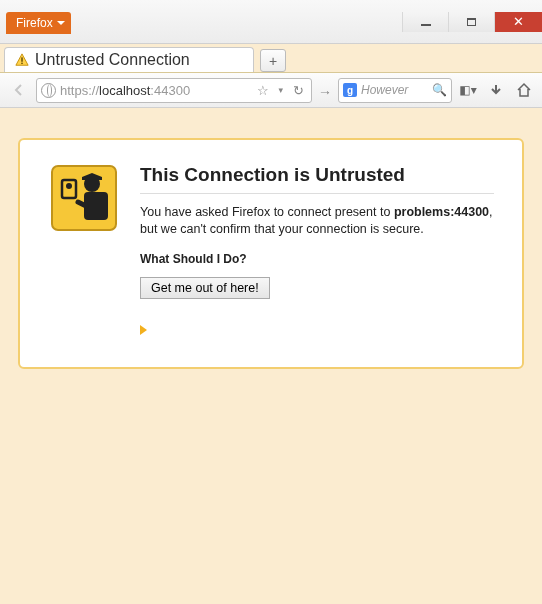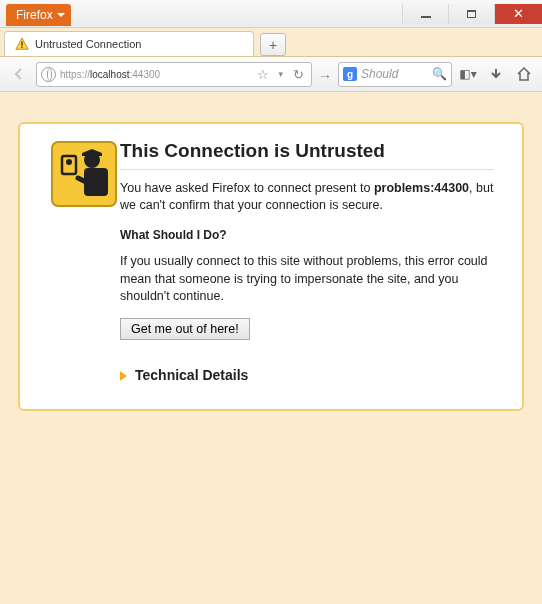--- a/index.html
+++ b/index.html
@@ -1,47 +1,47 @@
 <!DOCTYPE html>
 <html><head>
 <meta charset="utf-8">
 <style>
 *{margin:0;padding:0;box-sizing:border-box}
 body{font-family:"Segoe UI",Tahoma,sans-serif;font-size:12px;background:#fff;width:542px;height:604px;overflow:hidden}
-.titlebar{height:28px;background:linear-gradient(#f8f8f8,#ececec);display:flex;align-items:center;border-bottom:1px solid #d0d0d0;position:relative}
+.titlebar{height:44px;background:linear-gradient(#f8f8f8,#ececec);display:flex;align-items:center;border-bottom:1px solid #d0d0d0;position:relative}
 .ff-menu{background:#e36b1c;color:#fff;height:22px;margin:3px 0 0 6px;padding:0 18px 0 10px;border-radius:3px 3px 0 0;display:flex;align-items:center;font-size:12px;position:relative}
 .ff-menu::after{content:"";position:absolute;right:6px;top:9px;border:4px solid transparent;border-top-color:#fff}
 .winbtns{margin-left:auto;display:flex}
 .winbtn{width:46px;height:20px;display:flex;align-items:center;justify-content:center;border-left:1px solid #d8d8d8;background:linear-gradient(#f5f5f5,#e8e8e8)}
 .winbtn.close{background:#c84031;width:48px}
 .minline{width:10px;height:2px;background:#555;margin-top:6px}
 .maxsq{width:9px;height:8px;border:1px solid #555;border-top-width:2px}
 .closex{color:#fff;font-size:13px}
 .tabbar{height:29px;background:#fbecd0;display:flex;align-items:flex-end;padding:0 4px;border-bottom:1px solid #d8c896}
 .tab{height:25px;background:#fff;border:1px solid #c9c9c9;border-bottom:none;border-radius:4px 4px 0 0;display:flex;align-items:center;padding:0 10px;gap:6px;min-width:250px}
 .warn-ico{width:14px;height:14px}
-.tab-title{color:#333;font-size:11px}
+.tab-title{color:#333;font-size:16px}
 .newtab{width:26px;height:23px;background:linear-gradient(#fdfdfd,#ececec);border:1px solid #bbb;border-radius:3px;margin-left:6px;display:flex;align-items:center;justify-content:center;color:#666;font-size:14px}
 .navbar{height:35px;background:linear-gradient(#fcfcfc,#eeeeee);display:flex;align-items:center;padding:0 6px;gap:4px;border-bottom:1px solid #d0d0d0}
 .navbtn{width:26px;height:26px;border-radius:4px;display:flex;align-items:center;justify-content:center;color:#888}
 .navbtn.disabled{opacity:.5}
 .urlbar{flex:1;height:25px;border:1px solid #bcbcbc;border-radius:3px;background:#fff;display:flex;align-items:center;padding:0 4px;gap:4px}
 .globe{width:15px;height:15px;border:1.5px solid #999;border-radius:50%;position:relative}
 .globe::before{content:"";position:absolute;top:0;left:5px;width:3px;height:100%;border:1px solid #999;border-radius:50%;border-top:none;border-bottom:none}
-.url{flex:1;font-size:10px;color:#333}
+.url{flex:1;font-size:13px;color:#333}
 .url .grey{color:#999}
 .urlicon{color:#888;font-size:13px;padding:0 3px}
 .rarrow{width:18px;text-align:center;color:#888;font-size:14px}
 .searchbox{width:114px;height:25px;border:1px solid #bcbcbc;border-radius:3px;background:#fff;display:flex;align-items:center;padding:0 4px;gap:4px}
 .gbox{width:14px;height:14px;background:#4285f4;color:#fff;font-size:10px;font-weight:bold;display:flex;align-items:center;justify-content:center;border-radius:2px}
 .searchtext{flex:1;font-size:12px;color:#999;font-style:italic}
 .magnify{color:#888;font-size:12px}
 .rightbtn{width:24px;height:24px;display:flex;align-items:center;justify-content:center;color:#666}
 .content{background:#fbecd0;height:512px;padding:30px 18px}
-.panel{background:#fff;border:2px solid #f3ce6f;border-radius:6px;padding:14px 28px;display:flex;}
+.panel{background:#fff;border:2px solid #f3ce6f;border-radius:6px;padding:22px 28px;display:flex;gap:20px}
 .bigicon{width:72px;height:72px;flex-shrink:0}
 .txt{flex:1;color:#222;font-size:12.5px;line-height:1.4}
 .txt h1{font-size:19px;font-weight:bold;margin-bottom:4px}
 .txt hr{border:none;border-top:1px solid #ddd;margin-bottom:10px}
 .txt p{margin-bottom:12px}
 .txt h2{font-size:12px;font-weight:bold;margin:6px 0 10px}
 .escape-btn{background:linear-gradient(#f7f7f7,#e5e5e5);border:1px solid #aaa;padding:3px 10px;font-size:12.5px;margin-bottom:16px;cursor:pointer;font-family:inherit}
 .expand{display:flex;align-items:center;gap:8px;margin:10px 0;cursor:pointer}
 .tri{width:0;height:0;border-top:5px solid transparent;border-bottom:5px solid transparent;border-left:7px solid #f3b01e}
 .expand-label{font-weight:bold;font-size:14px}
@@ -87,21 +87,21 @@
   <div class="urlbar">
     <div class="globe"></div>
     <div class="url"><span class="grey">https://</span><span>localhost</span><span class="grey">:44300</span></div>
     <span class="urlicon">☆</span>
     <span class="urlicon" style="font-size:9px">▾</span>
     <span class="urlicon">↻</span>
   </div>
   <div class="rarrow">→</div>
   <div class="searchbox">
     <div class="gbox">g</div>
-    <span class="searchtext">Should</span>
+    <span class="searchtext">However</span>
     <span class="magnify">🔍</span>
   </div>
   <div class="rightbtn">◧▾</div>
   <div class="rightbtn">
       <svg width="14" height="14" viewBox="0 0 14 14">
         <path d="M7 2 L7 9 M3 6 L7 10 L11 6" stroke="#666" stroke-width="2" fill="none"></path>
       </svg>
     </div>
   <div class="rightbtn">
       <svg width="16" height="16" viewBox="0 0 16 16">
@@ -119,21 +119,19 @@
       <rect x="36" y="30" width="24" height="28" rx="4" fill="#222"></rect>
       <rect x="14" y="18" width="14" height="18" rx="2" fill="none" stroke="#222" stroke-width="2.5"></rect>
       <circle cx="21" cy="24" r="3" fill="#222"></circle>
       <path d="M30 40 L38 44" stroke="#222" stroke-width="5" stroke-linecap="round"></path>
     </svg>
     <div class="txt">
       <h1>This Connection is Untrusted</h1>
       <hr>
       <p><span>You have asked Firefox to connect present to </span><b>problems:44300</b><span>, but we can't confirm that your connection is secure.</span></p>
       <h2>What Should I Do?</h2>
-      <p>If you usually connect to this site without problems, this error could mean that someone is trying to impersonate the site, and you shouldn't continue.</p>
       <button class="escape-btn">Get me out of here!</button>
       <div class="expand">
         <div class="tri"></div>
-        <span class="expand-label">Technical Details</span>
       </div>
     </div>
   </div>
 </div>
 
 </body></html>

